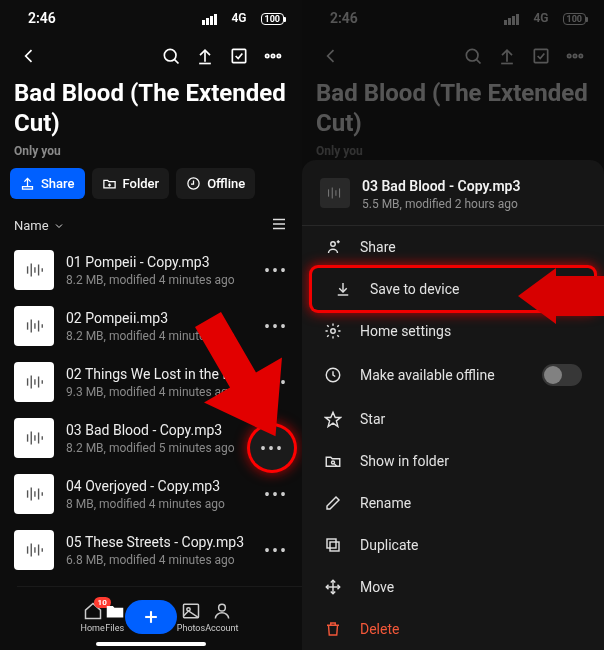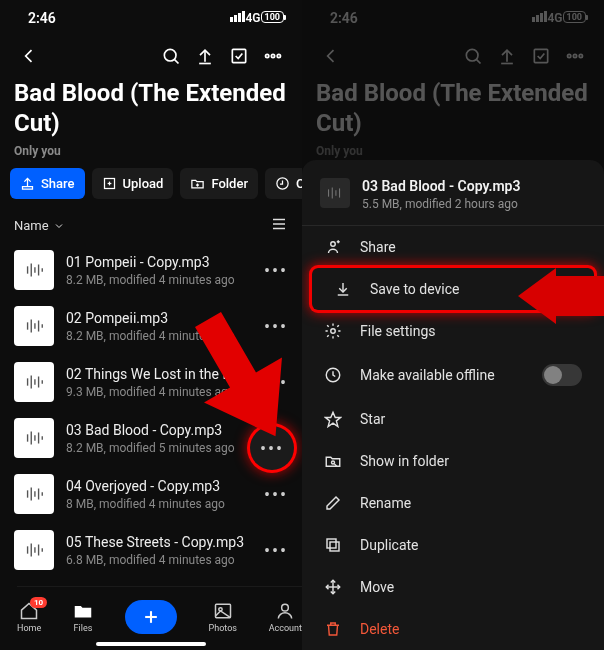--- a/index.html
+++ b/index.html
@@ -1,21 +1,21 @@
 <!DOCTYPE html>
 <html><head>
 <meta charset="utf-8">
 <style>
   * { box-sizing: border-box; margin: 0; padding: 0; font-family: -apple-system, BlinkMacSystemFont, "Segoe UI", Roboto, sans-serif; }
   body { background:#777; width:604px; height:650px; display:flex; }
   .phone { width:302px; height:650px; background:#0d0d0d; color:#fff; position:relative; overflow:hidden; }
   .phone.right { filter:brightness(0.95); }
   .phone.right .dimmable { opacity:0.32; }
   .statusbar { height:36px; display:flex; align-items:center; justify-content:space-between; padding:0 18px 0 28px; font-size:14px; font-weight:600; }
-  .sb-right { display:flex; align-items:flex-start; gap:0; font-size:12px; }
+  .sb-right { display:flex; align-items:flex-end; gap:14px; font-size:12px; }
   .sig { display:inline-flex; align-items:flex-end; gap:1px; }
   .sig span { width:3px; background:#fff; display:inline-block; }
   .sig span:nth-child(1){height:5px;} .sig span:nth-child(2){height:7px;} .sig span:nth-child(3){height:9px;} .sig span:nth-child(4){height:11px;}
   .batt { border:1.5px solid #fff; border-radius:4px; padding:0.5px 3px; font-size:9px; font-weight:700; line-height:1; position:relative; }
   .batt::after { content:""; position:absolute; right:-3px; top:3px; width:2px; height:5px; background:#fff; border-radius:0 1px 1px 0; }
   .topbar { height:40px; display:flex; align-items:center; padding:0 12px; }
   .topbar .spacer { flex:1; }
   .icnbtn { width:34px; height:34px; display:flex; align-items:center; justify-content:center; color:#fff; }
   .icnbtn svg { width:20px; height:20px; stroke:#fff; stroke-width:2; fill:none; }
   .title { padding:2px 14px 2px; font-size:24px; font-weight:700; line-height:1.25; }
@@ -27,21 +27,21 @@
   .sorter { display:flex; align-items:center; justify-content:space-between; padding:6px 14px 6px; font-size:13px; color:#ddd; }
   .sorter .nm { display:flex; align-items:center; gap:4px; }
   .filelist { }
   .frow { display:flex; align-items:center; padding:8px 10px 8px 14px; gap:12px; }
   .thumb { width:40px; height:40px; background:#fff; border-radius:4px; display:flex; align-items:center; justify-content:center; }
   .thumb svg { width:22px; height:22px; }
   .finfo { flex:1; min-width:0; }
   .fname { font-size:14px; color:#eee; white-space:nowrap; overflow:hidden; text-overflow:ellipsis; }
   .fmeta { font-size:12px; color:#8a8a8a; margin-top:3px; white-space:nowrap; overflow:hidden; text-overflow:ellipsis; }
   .dots { width:32px; height:32px; display:flex; align-items:center; justify-content:center; color:#ccc; font-size:18px; letter-spacing:2px; }
-  .navbar { position:absolute; bottom:0; left:17px; right:0; height:64px; background:#0d0d0d; display:flex; align-items:center; justify-content:space-between; padding-bottom:4px; border-top:1px solid #1a1a1a; }
+  .navbar { position:absolute; bottom:0; left:17px; right:0; height:64px; background:#0d0d0d; display:flex; align-items:center; justify-content:center; padding-bottom:4px; border-top:1px solid #1a1a1a; }
   .navitm { display:flex; flex-direction:column; align-items:center; gap:2px; font-size:9px; color:#ccc; position:relative; }
   .navitm svg { width:20px; height:20px; stroke:#ccc; fill:none; stroke-width:1.8; }
   .navitm.active svg { fill:#fff; stroke:#fff; }
   .fab { width:52px; height:34px; background:#0060ff; border-radius:18px; display:flex; align-items:center; justify-content:center; }
   .fab svg { stroke:#fff; width:20px; height:20px; stroke-width:2.5; }
   .badge { position:absolute; top:-4px; right:-6px; background:#ff3b30; color:#fff; font-size:8px; font-weight:700; padding:1px 4px; border-radius:7px; }
   .homebar { position:absolute; bottom:4px; left:50%; transform:translateX(-50%); width:110px; height:4px; background:#fff; border-radius:3px; }
 
   
   .sheet { position:absolute; left:0; right:0; top:160px; bottom:0; background:#171717; border-radius:14px 14px 0 0; padding:14px 0 0; z-index:5; }
@@ -117,28 +117,20 @@
   <div class="subtitle">Only you</div>
 
   <div class="toolbar">
     <div class="tbtn primary">
         <svg viewBox="0 0 24 24">
           <line x1="12" y1="17" x2="12" y2="4"></line>
           <polyline points="7 9 12 4 17 9"></polyline>
           <rect x="4" y="17" width="16" height="4"></rect>
         </svg>
         <span>Share</span>
-      </div>
-    <div class="tbtn">
-        <svg viewBox="0 0 24 24">
-          <rect x="4" y="4" width="16" height="16"></rect>
-          <line x1="12" y1="9" x2="12" y2="15"></line>
-          <line x1="9" y1="12" x2="15" y2="12"></line>
-        </svg>
-        <span>Upload</span>
       </div>
     <div class="tbtn">
         <svg viewBox="0 0 24 24">
           <path d="M3 7h6l2 2h10v10H3z"></path>
           <line x1="12" y1="12" x2="12" y2="17"></line>
           <line x1="9.5" y1="14.5" x2="14.5" y2="14.5"></line>
         </svg>
         <span>Folder</span>
       </div>
     <div class="tbtn">
@@ -392,21 +384,21 @@
           <polyline points="7 11 12 16 17 11"></polyline>
           <line x1="5" y1="20" x2="19" y2="20"></line>
         </svg>
         <span>Save to device</span>
       </div>
     <div class="sitem">
         <svg viewBox="0 0 24 24">
           <circle cx="12" cy="12" r="3"></circle>
           <path d="M12 2v3M12 19v3M4.2 4.2l2.1 2.1M17.7 17.7l2.1 2.1M2 12h3M19 12h3M4.2 19.8l2.1-2.1M17.7 6.3l2.1-2.1"></path>
         </svg>
-        <span>File settings</span>
+        <span>Home settings</span>
       </div>
     <div class="sitem">
         <svg viewBox="0 0 24 24">
           <circle cx="12" cy="12" r="9"></circle>
           <polyline points="12 7 12 12 15 14"></polyline>
         </svg>
         <span>Make available offline</span>
         <div class="toggle"></div>
       </div>
     <div class="sitem">

